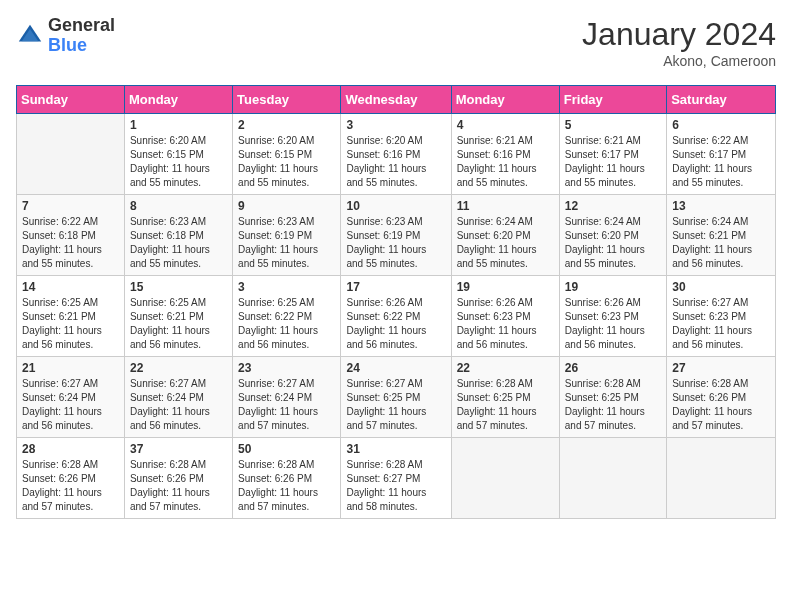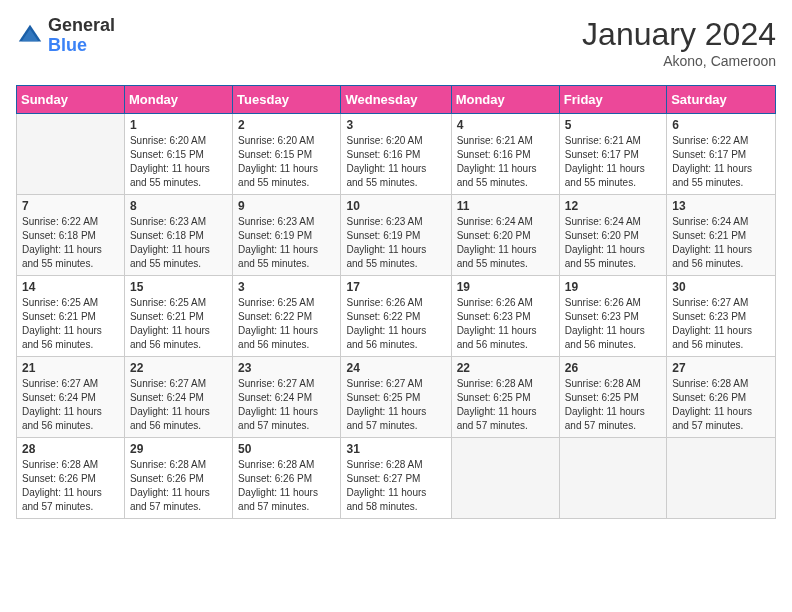--- a/index.html
+++ b/index.html
@@ -327,21 +327,21 @@
       </tr>
       <tr>
         <td>
           <span class="day-num">28</span>
           <div class="day-info" style="white-space: pre-line;">Sunrise: 6:28 AM
 Sunset: 6:26 PM
 Daylight: 11 hours
 and 57 minutes.</div>
         </td>
         <td>
-          <span class="day-num">29</span>
+          <span class="day-num">37</span>
           <div class="day-info" style="white-space: pre-line;">Sunrise: 6:28 AM
 Sunset: 6:26 PM
 Daylight: 11 hours
 and 57 minutes.</div>
         </td>
         <td>
           <span class="day-num">50</span>
           <div class="day-info" style="white-space: pre-line;">Sunrise: 6:28 AM
 Sunset: 6:26 PM
 Daylight: 11 hours

